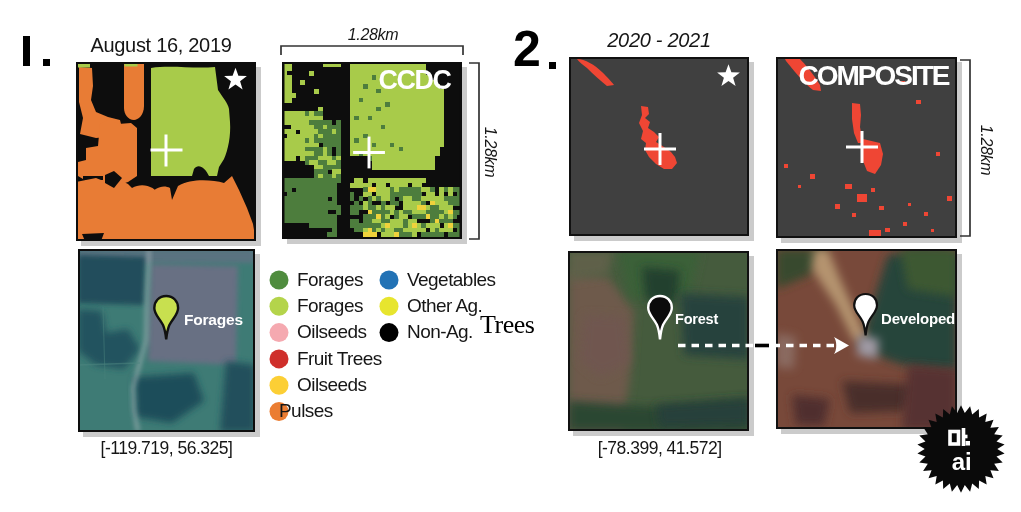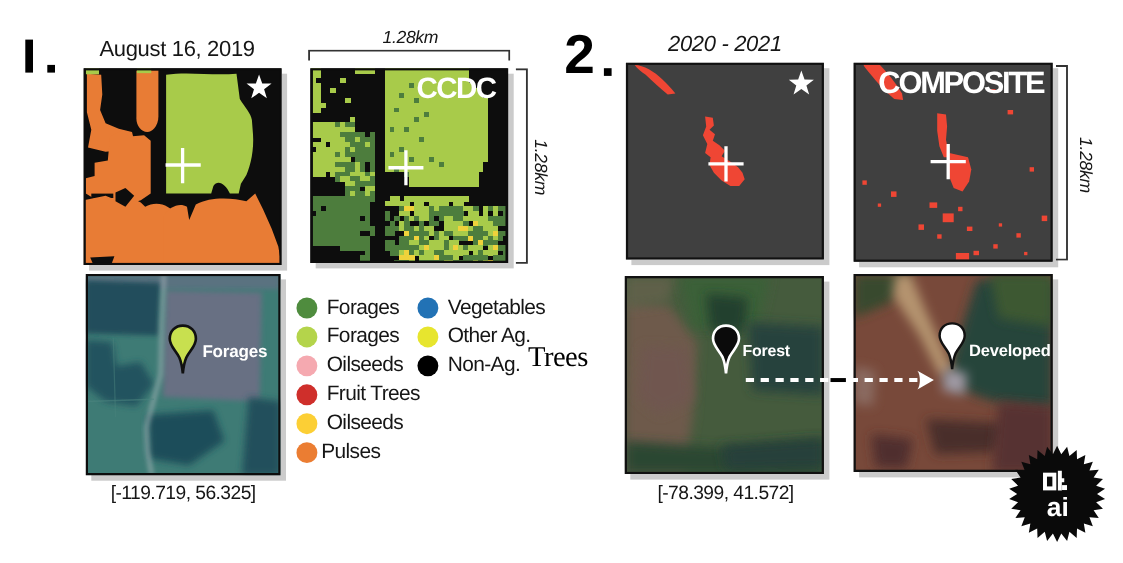--- a/index.html
+++ b/index.html
@@ -411,21 +411,21 @@
 <div class="lbl" style="left:297px;top:269.8px;font-size:19px;letter-spacing:-0.55px;">Forages</div>
 
 <div class="lbl" style="left:297px;top:296.1px;font-size:19px;letter-spacing:-0.55px;">Forages</div>
 
 <div class="lbl" style="left:297px;top:322.4px;font-size:19px;letter-spacing:-0.55px;">Oilseeds</div>
 
 <div class="lbl" style="left:297px;top:348.7px;font-size:19px;letter-spacing:-0.55px;">Fruit Trees</div>
 
 <div class="lbl" style="left:297px;top:375px;font-size:19px;letter-spacing:-0.55px;">Oilseeds</div>
 
-<div class="lbl" style="left:292px;top:401.3px;font-size:19px;letter-spacing:-0.55px;">Pulses</div>
+<div class="lbl" style="left:279px;top:401.3px;font-size:19px;letter-spacing:-0.55px;">Pulses</div>
 
 <div class="lbl" style="left:407px;top:269.8px;font-size:19px;letter-spacing:-0.55px;text-align:right;">Vegetables</div>
 
 <div class="lbl" style="left:407px;top:296.1px;font-size:19px;letter-spacing:-0.55px;">Other Ag.</div>
 
 <div class="lbl" style="left:407px;top:322.4px;font-size:19px;letter-spacing:-0.55px;">Non-Ag.</div>
 
 <div class="lbl" style="left:480px;top:312px;font-size:26px;letter-spacing:-0.5px;font-family:'Liberation Serif',serif;color:#000;">Trees</div>
 
 <div class="lbl" style="left:513px;top:23.9px;font-size:50px;font-weight:bold;color:#000;">2</div>

